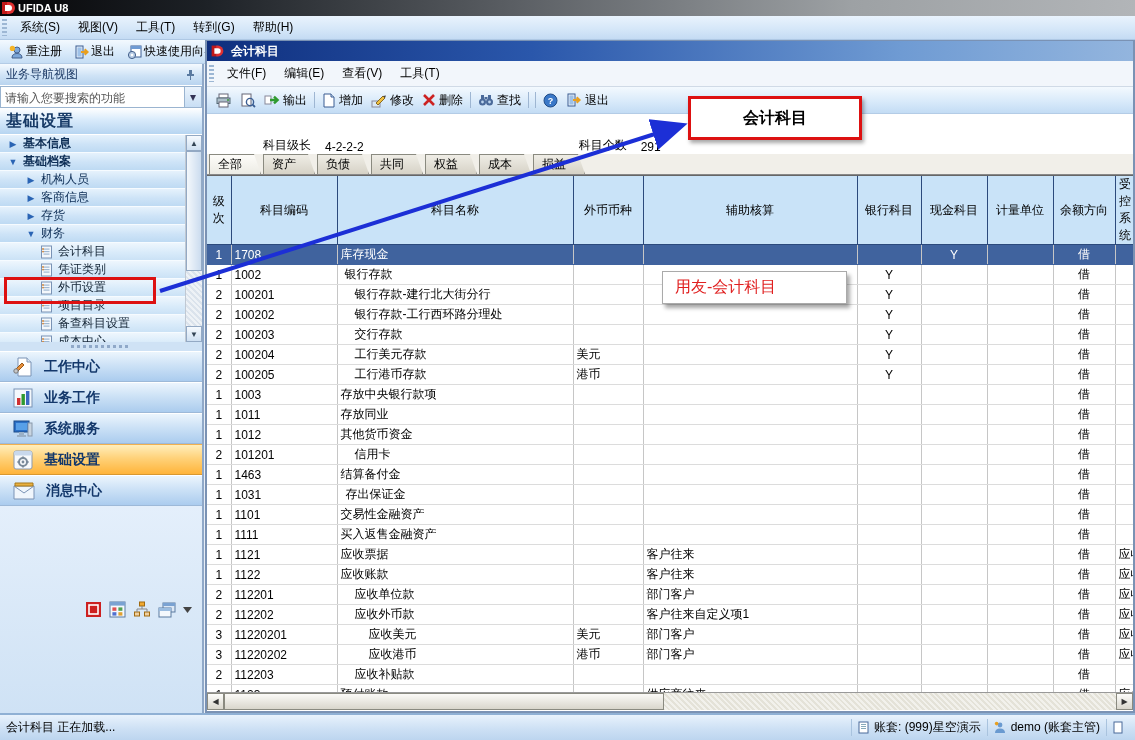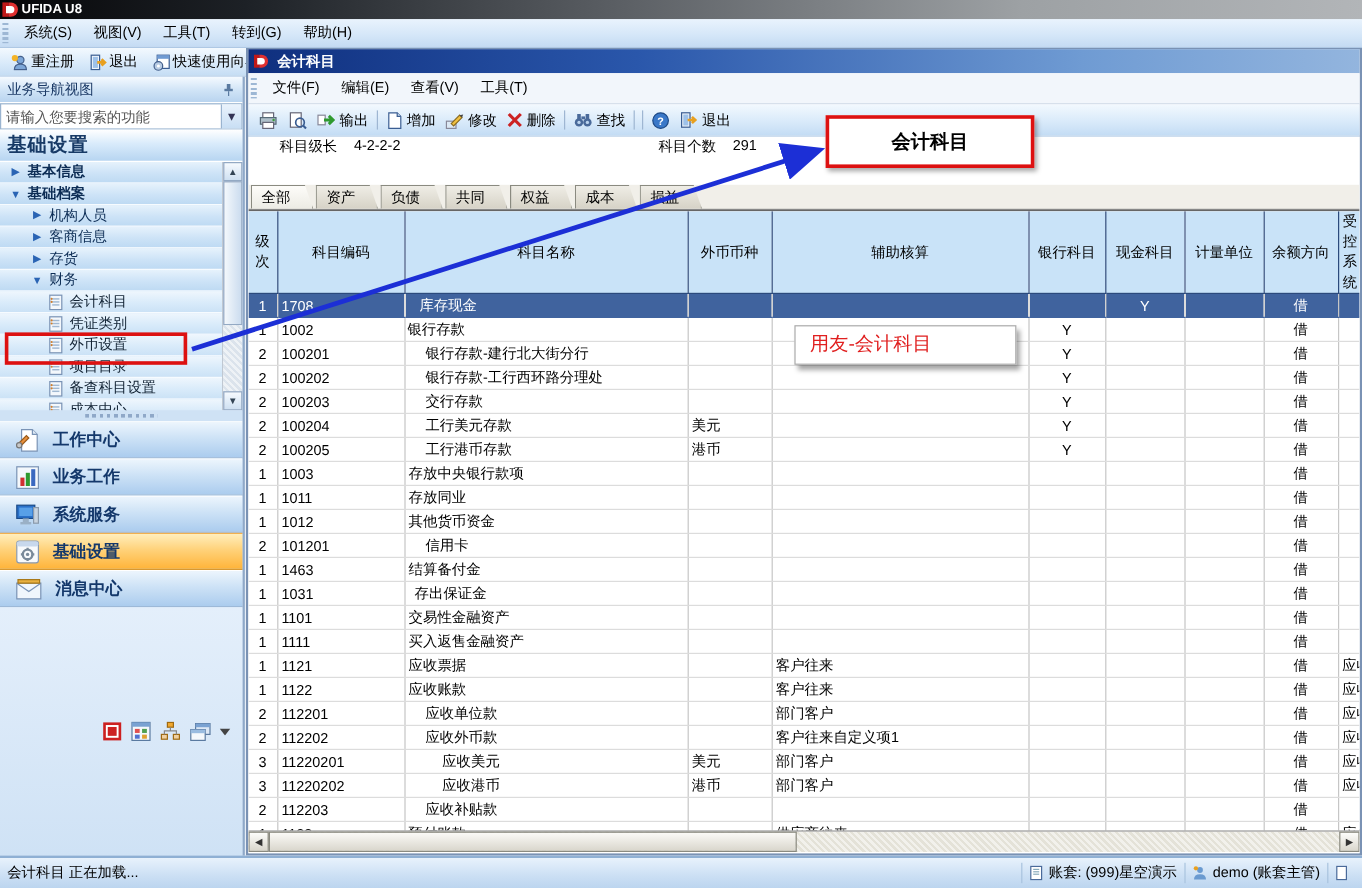--- a/index.html
+++ b/index.html
@@ -74,21 +74,21 @@
   
   #child { position:absolute; left:205px; top:40px; width:930px; height:673px;
     border:2px solid #7a92b4; border-top:1px solid #7a92b4; background:#fff; display:flex; flex-direction:column; }
   #child-title { height:20px; background:linear-gradient(90deg,#0f2f7e 0%,#2a57ab 35%,#6f9bd3 75%,#93b5de 100%);
     color:#fff; font-weight:bold; display:flex; align-items:center; gap:4px; padding-left:4px; }
   #child-menu { height:26px; background:#f2f6fb; border-bottom:1px solid #d0dae6; display:flex; align-items:center; }
   #child-toolbar { height:27px; background:linear-gradient(#f3f9fe,#d9eafa 55%,#c3dcf4);
     border-bottom:1px solid #b4cce6; display:flex; align-items:center; padding-left:4px; }
   #child-toolbar .tb-btn { gap:3px; padding:2px 4px; }
   #client { flex:1; background:#fff; position:relative; display:flex; flex-direction:column; overflow:hidden; }
-  #info-row { height:40px; display:flex; align-items:flex-start; padding-left:26px; }
+  #info-row { height:40px; display:flex; align-items:flex-end; padding-left:56px; }
   #info-row .val { margin-left:14px; }
   #info-count { margin-left:215px; }
   
   #tabs { height:21px; display:flex; padding-left:2px; border-bottom:1px solid #888; background:#f1efe9; }
   .tab { width:52px; margin-right:2px; background:linear-gradient(#efede6,#d6d2c6);
     border:1px solid #8a8a80; border-bottom:none; clip-path:polygon(0 0,calc(100% - 7px) 0,100% 100%,0 100%);
     display:flex; align-items:center; padding-left:8px; font-size:12px; }
   .tab.active { background:linear-gradient(#fdfcf9,#ecebe4); font-weight:normal; }
 
   
@@ -511,33 +511,33 @@
               <th>现金科目</th>
               <th>计量单位</th>
               <th>余额方向</th>
               <th>受控系统</th>
             </tr>
           </thead>
         <tbody id="grid-body">
             <tr class="sel">
               <td class="ctr">1</td>
               <td>1708</td>
-              <td style="padding-left: 12px;">库存现金</td>
+              <td style="padding-left: 3px;">库存现金</td>
               <td></td>
               <td></td>
               <td class="ctr"></td>
               <td class="ctr">Y</td>
               <td class="ctr"></td>
               <td class="ctr">借</td>
               <td></td>
             </tr>
             <tr>
               <td class="ctr">1</td>
               <td>1002</td>
-              <td style="padding-left: 2px;">银行存款</td>
+              <td style="padding-left: 7px;">银行存款</td>
               <td></td>
               <td></td>
               <td class="ctr">Y</td>
               <td class="ctr"></td>
               <td class="ctr"></td>
               <td class="ctr">借</td>
               <td></td>
             </tr>
             <tr>
               <td class="ctr">2</td>

